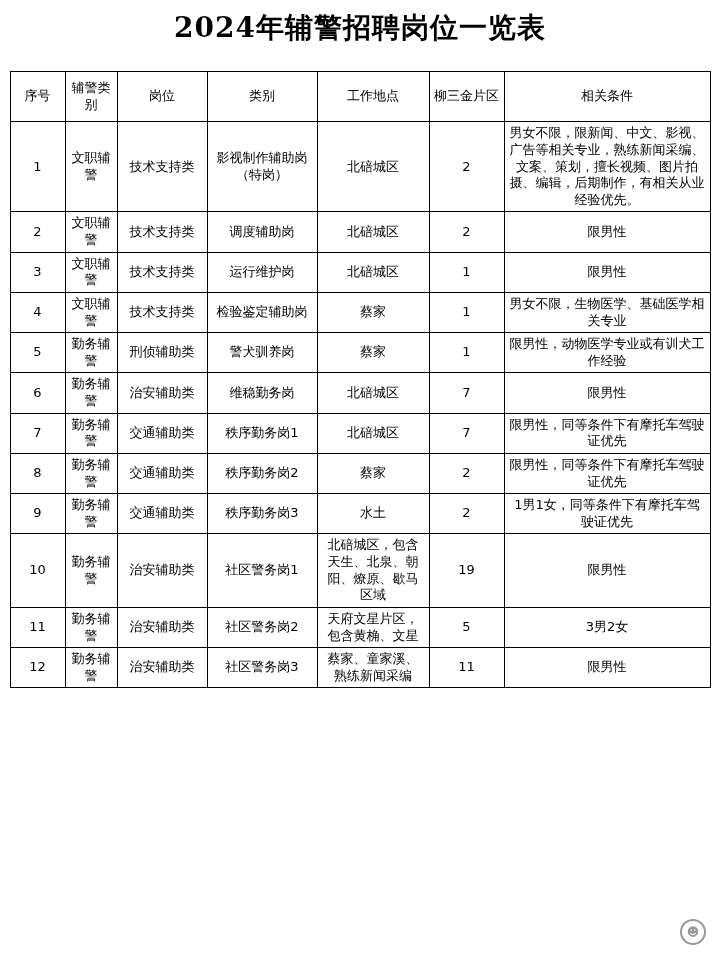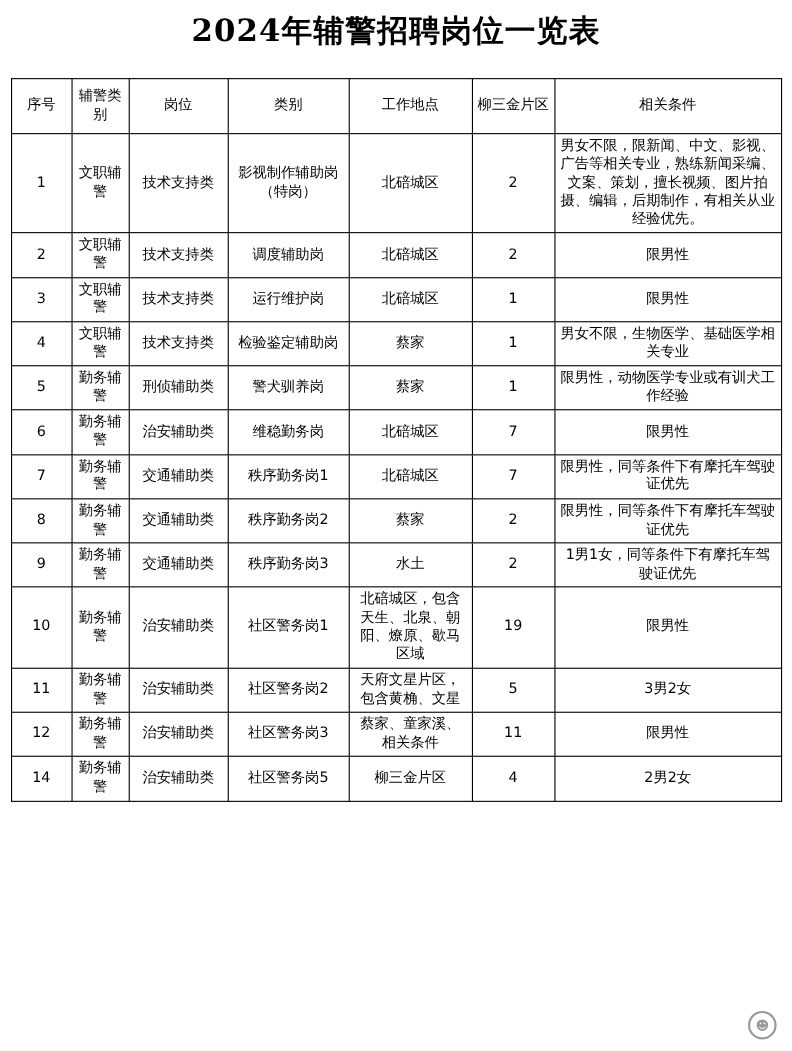--- a/index.html
+++ b/index.html
@@ -215,32 +215,23 @@
         <td class="center">社区警务岗2</td>
         <td class="center">天府文星片区，包含黄桷、文星</td>
         <td class="center">5</td>
         <td class="left">3男2女</td>
       </tr>
       <tr>
         <td class="center">12</td>
         <td class="center">勤务辅警</td>
         <td class="center">治安辅助类</td>
         <td class="center">社区警务岗3</td>
-        <td class="center">蔡家、童家溪、相关条件</td>
+        <td class="center">蔡家、童家溪、熟练新闻采编</td>
         <td class="center">11</td>
         <td class="left">限男性</td>
-      </tr>
-      <tr>
-        <td class="center">14</td>
-        <td class="center">勤务辅警</td>
-        <td class="center">治安辅助类</td>
-        <td class="center">社区警务岗5</td>
-        <td class="center">柳三金片区</td>
-        <td class="center">4</td>
-        <td class="left">2男2女</td>
       </tr>
     </tbody>
   </table>
 
   <div class="watermark">
     <span class="wm-circle">☻</span>
   </div>
 
 </div>
 

